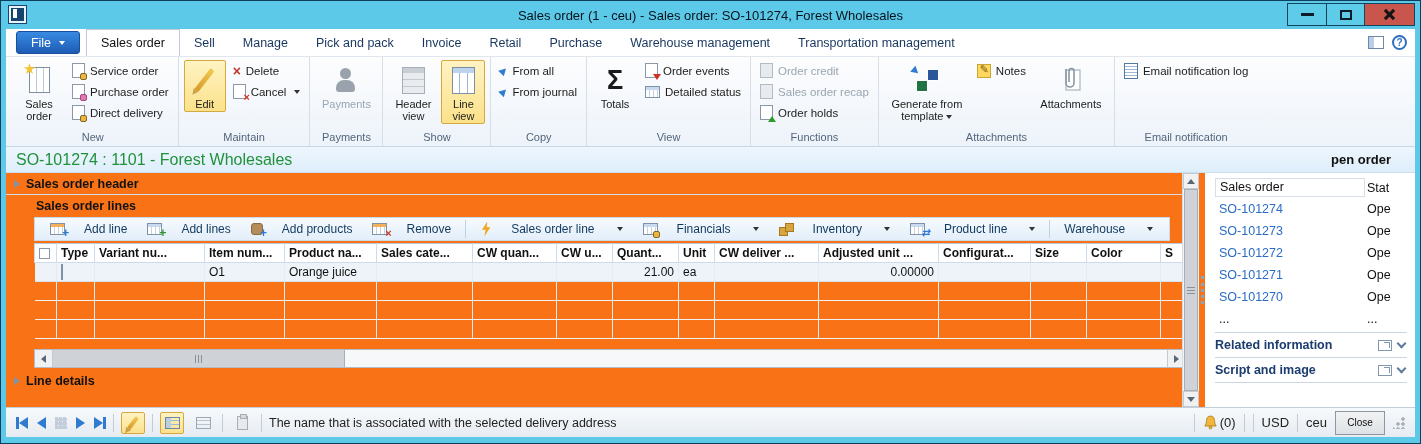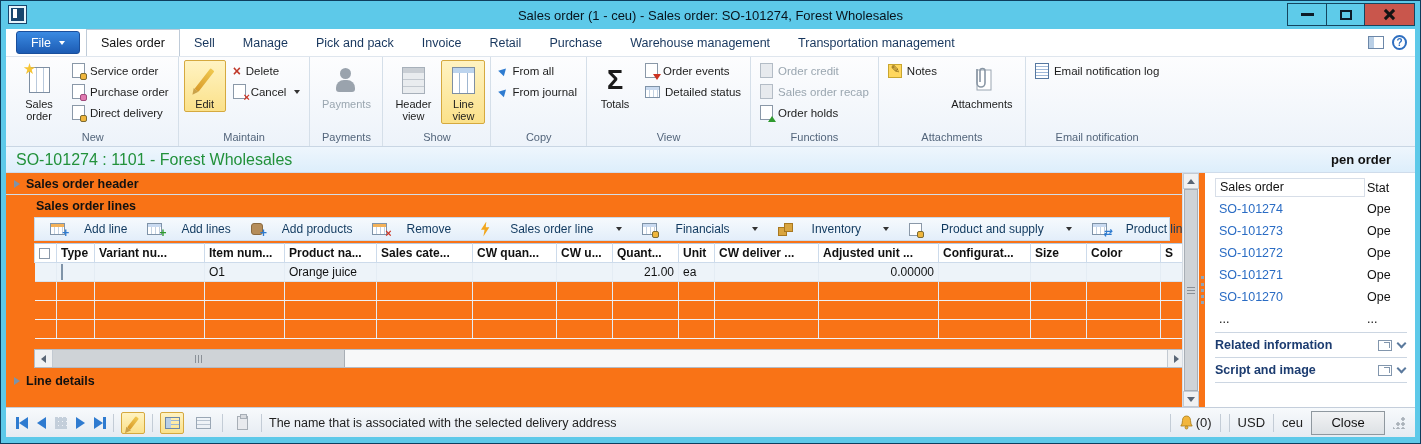--- a/index.html
+++ b/index.html
@@ -220,22 +220,22 @@
   .i-formview { width:15px; height:12px; border:1px solid #6c87a8;
       background:linear-gradient(90deg,#b9cfe6 0 5px,transparent 5px),
                  repeating-linear-gradient(0deg,transparent 0 3px,#9fb6d0 3px 4px); }
   .i-gridview { width:15px; height:12px; border:1px solid #9aa7b5;
       background:repeating-linear-gradient(0deg,transparent 0 3px,#b9c4d0 3px 4px); }
   .i-paste { width:11px; height:14px; border:1px solid #a7aeb6; background:#e8eaee; position:relative; }
   .i-paste::before { content:""; position:absolute; left:2px; top:-3px; width:5px; height:3px; border:1px solid #a7aeb6; background:#d7dadf; }
   .sb-text { font-size:12.5px; color:#222; white-space:nowrap; overflow:hidden; }
   .sb-right { margin-left:auto; display:flex; align-items:center; gap:8px; }
   .sb-val { font-size:13px; color:#222; }
-  .closebtn { width:74px; height:24px; display:flex; align-items:center; justify-content:center;
-      background:linear-gradient(#f2f3f4,#dde1e5); border:1px solid #8f989f; font-size:13px; }
+  .closebtn { width:50px; height:24px; display:flex; align-items:center; justify-content:center;
+      background:linear-gradient(#f2f3f4,#dde1e5); border:1px solid #8f989f; font-size:10px; }
   .grip { width:12px; height:12px; background:
       radial-gradient(circle at 10px 2px,#aab2ba 1.5px,transparent 2px),
       radial-gradient(circle at 10px 7px,#aab2ba 1.5px,transparent 2px),
       radial-gradient(circle at 5px 7px,#aab2ba 1.5px,transparent 2px),
       radial-gradient(circle at 10px 12px,#aab2ba 1.5px,transparent 2px),
       radial-gradient(circle at 5px 12px,#aab2ba 1.5px,transparent 2px),
       radial-gradient(circle at 0px 12px,#aab2ba 1.5px,transparent 2px); }
 </style>
 </head>
 <body>
@@ -445,20 +445,30 @@
                 </span>
               <span>Order holds</span>
             </div>
           </div>
         </div>
         <div class="rg-label">Functions</div>
       </div>
 
       <div class="rgroup">
         <div class="rg-content">
+          <div class="bigbtn" style="width:86px">
+            <span class="icon32">
+              <span class="i-wx">
+                  <i class="sq w"></i>
+                  <i class="sq x"></i>
+                  <i class="arr-blue"></i>
+                </span>
+            </span>
+            <span><span>Generate from template</span><span class="caret"></span></span>
+          </div>
           <div class="smallcol">
             <div class="smallbtn">
               <span class="i-note"></span>
               <span>Notes</span>
             </div>
           </div>
           <div class="bigbtn" style="width:76px">
             <span class="icon32">
               <svg width="22" height="28" viewBox="0 0 22 28">
                   <rect x="6" y="4" width="14" height="20" fill="#fff" stroke="#9aa5b1"></rect>
@@ -532,27 +542,20 @@
           <div class="tbtn">
             <span class="i-table">
                 <i class="badge b-gold" style="right:-3px;bottom:-4px"></i>
               </span>
             <span>Financials</span>
               <span class="caret"></span>
           </div>
           <div class="tbtn">
             <span class="i-boxes"></span>
             <span>Inventory</span>
-              <span class="caret"></span>
-          </div>
-          <div class="tbtn">
-            <span class="doc16" style="height:13px">
-                <i class="badge b-gold"></i>
-              </span>
-            <span>Product and supply</span>
               <span class="caret"></span>
           </div>
           <div class="tbtn">
             <span class="i-table">
                 <i class="ov-refresh"></i>
               </span>
             <span>Product line</span>
               <span class="caret"></span>
           </div>
           <div class="tsep"></div>

